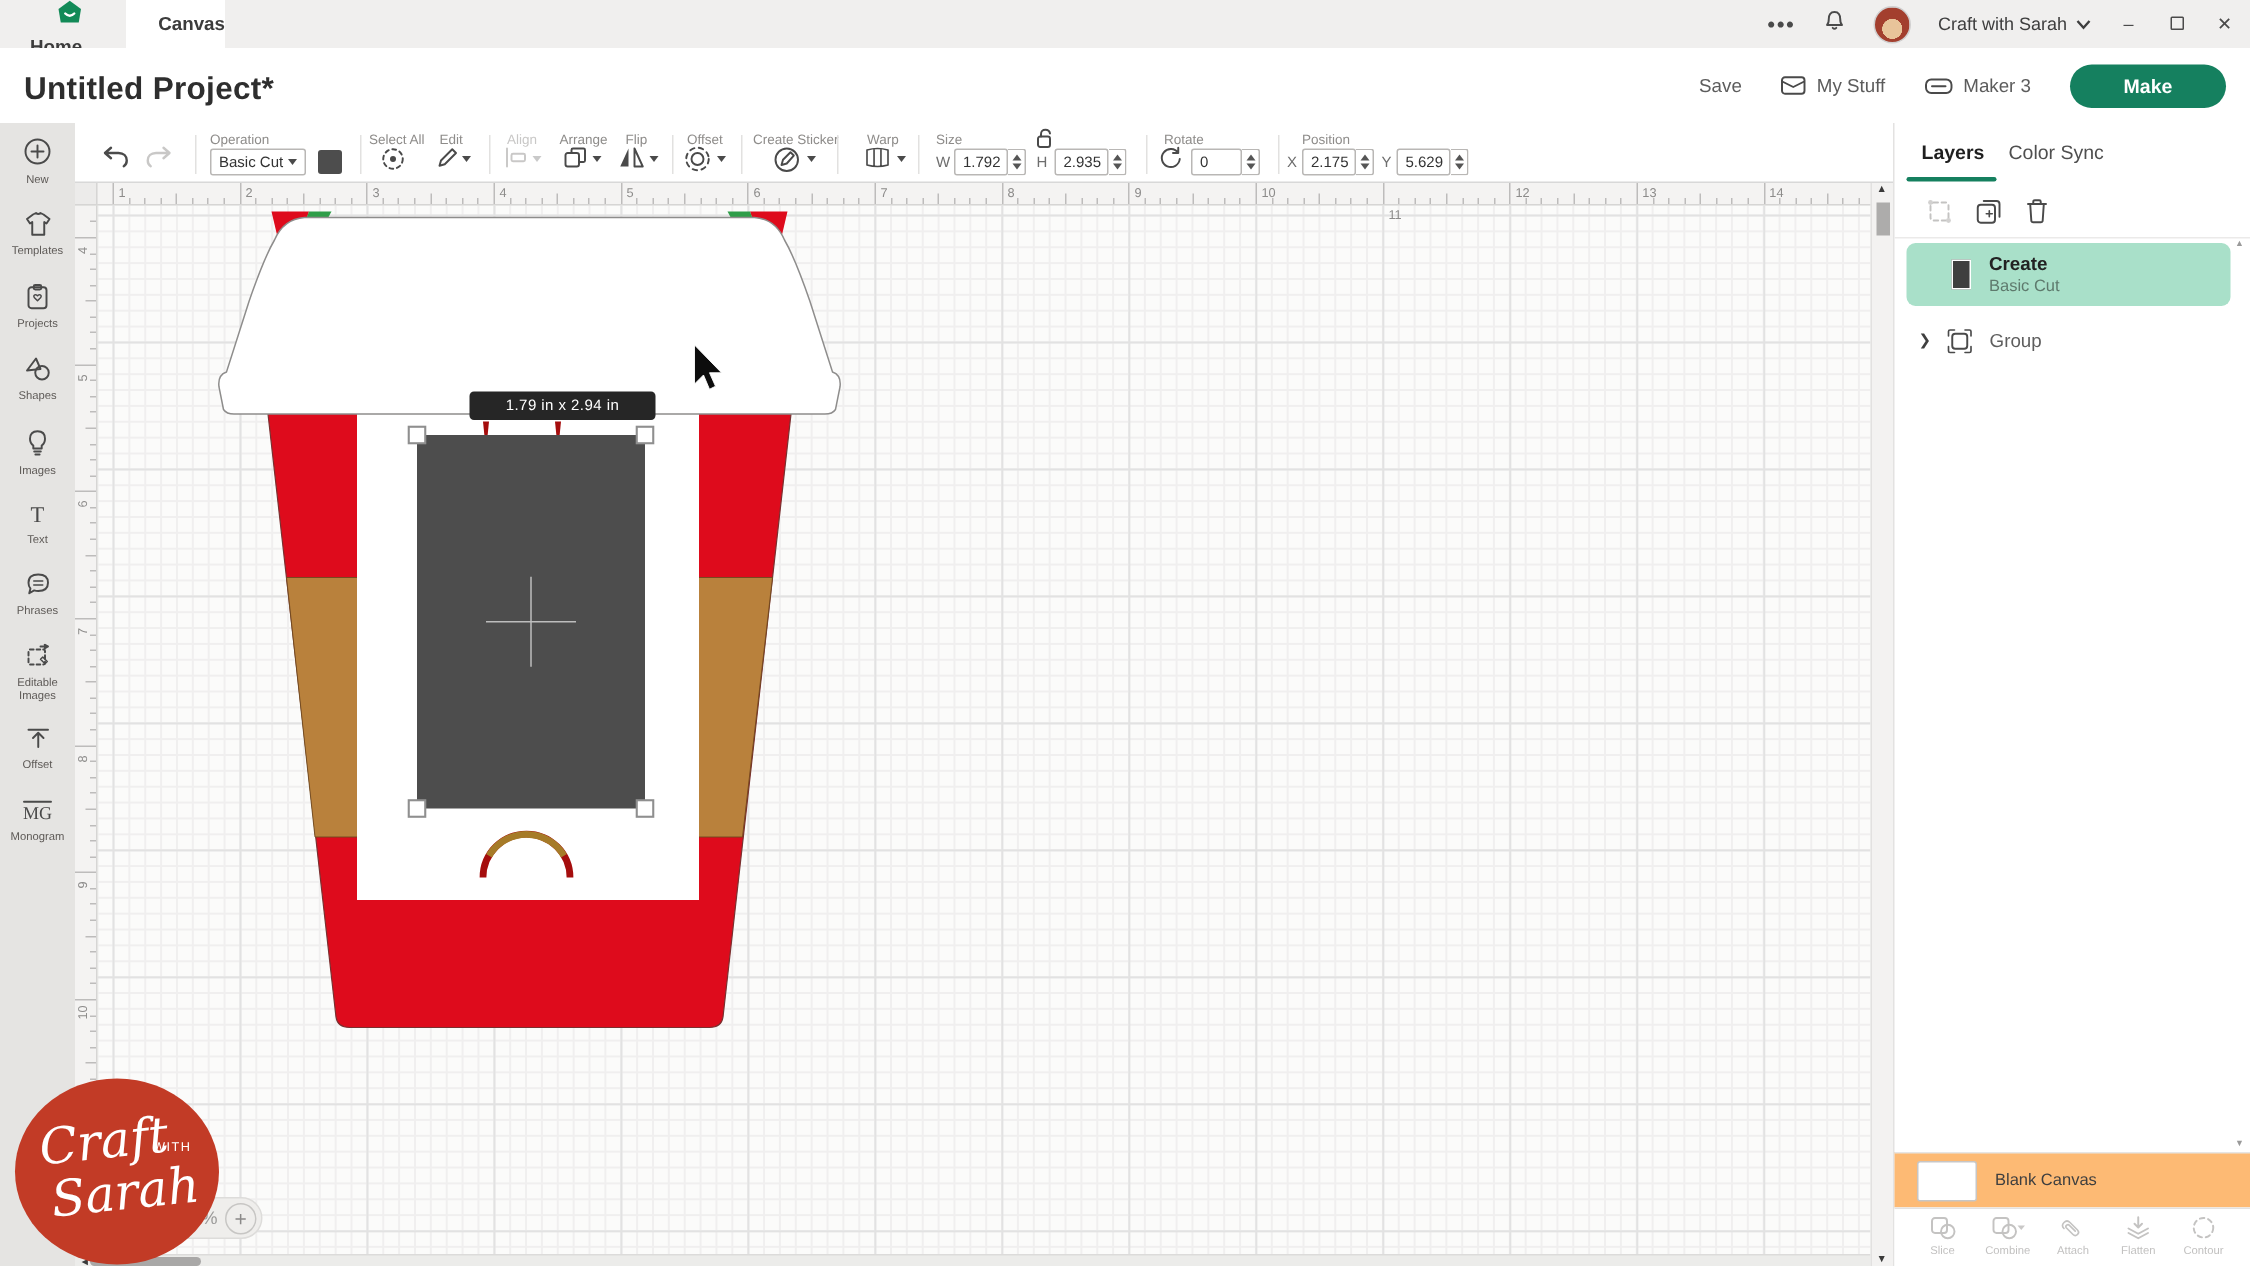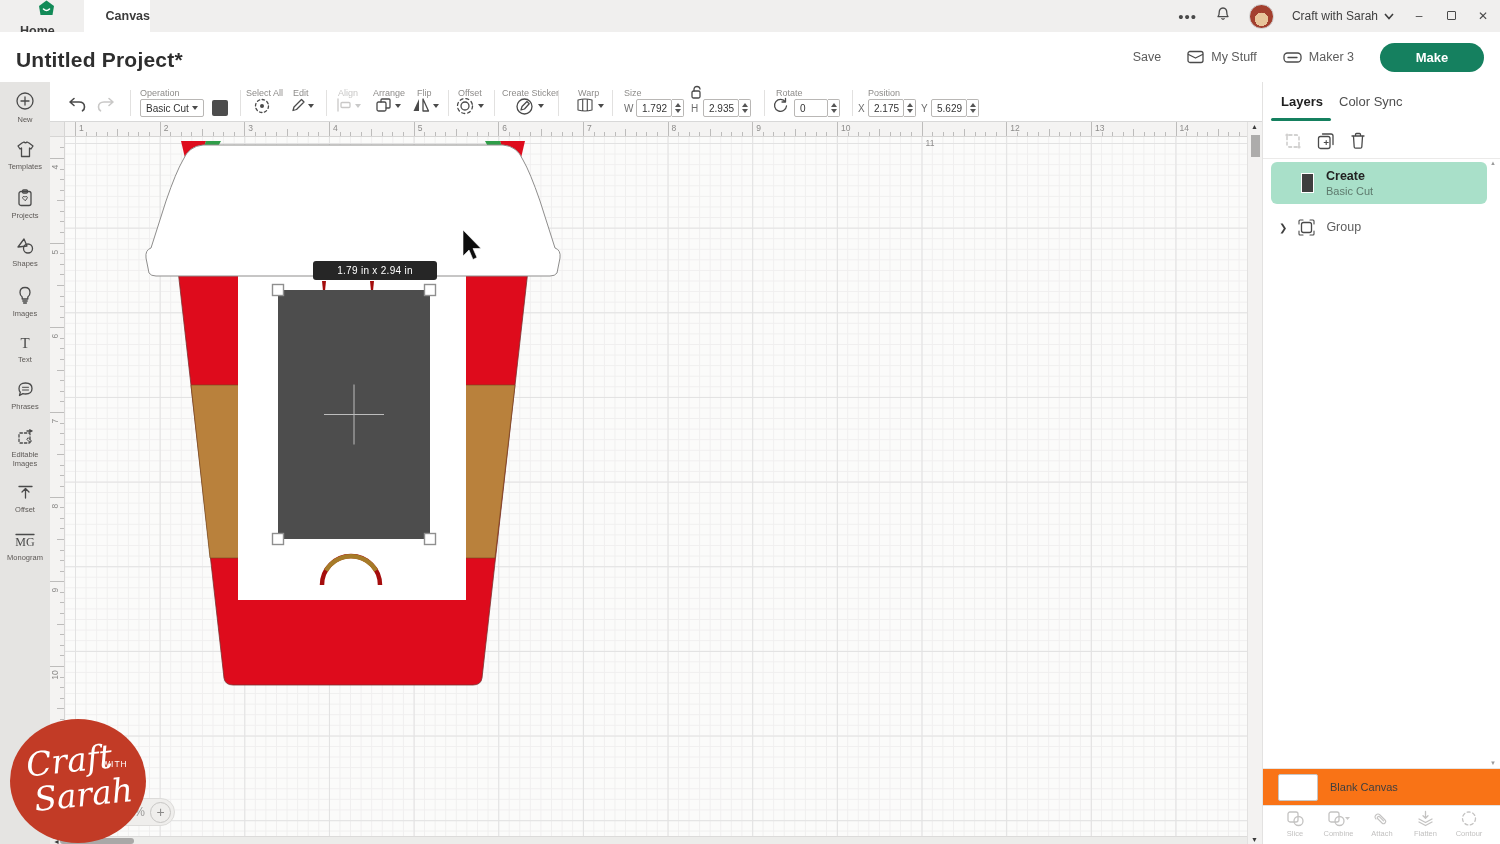--- a/index.html
+++ b/index.html
@@ -99,21 +99,21 @@
     display:flex; align-items:center; }
   #layer-square .thumb { width:13px; height:20px; background:#3f3f3f; border:1px solid #fff; margin-left:30px; }
   #layer-square .meta { margin-left:12px; }
   #layer-square .nm { font-size:12.5px; font-weight:bold; color:#222; }
   #layer-square .ty { font-size:11px; color:#5e7a6d; margin-top:2px; }
   #layer-group { left:8px; top:128px; width:216px; height:34px; display:flex; align-items:center; gap:10px; }
   #layer-group .chev { font-size:10px; color:#3f3f3f; margin-left:8px; }
   #layer-group .gname { font-size:12.5px; color:#5e5e5e; }
   #list-scroll { left:226px; top:78px; width:9px; height:606px; }
   #list-scroll .a { position:absolute; left:1px; font-size:6px; color:#9a9a9a; }
-  #blankrow { left:0; top:686px; width:238px; height:37px; background:#f97316; border-top:1px solid #e6e5e4;
+  #blankrow { left:0; top:686px; width:238px; height:37px; background:#fdba74; border-top:1px solid #e6e5e4;
     display:flex; align-items:center; }
   #blankrow .sw { width:40px; height:27px; background:#fff; border:1px solid #c7c6c5; border-radius:2px; margin-left:15px; }
   #blankrow .bl { font-size:11px; color:#3f3f3f; margin-left:12px; }
   #rbottom { left:0; top:723px; width:238px; height:39px; background:#fff; border-top:1px solid #e3e2e1;
     display:flex; align-items:flex-start; justify-content:space-between; padding:4px 12px 0; }
   .rbi { display:flex; flex-direction:column; align-items:center; gap:2px; width:40px; }
   .rbi .l { font-size:7.5px; color:#c2c1c0; }
 
   
   #cws-logo { left:10px; top:719px; width:136px; height:124px; border-radius:50%; background:#c23b26;

